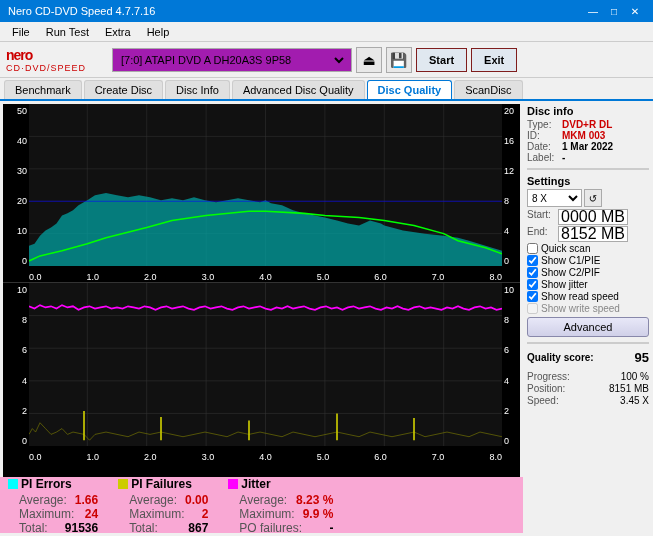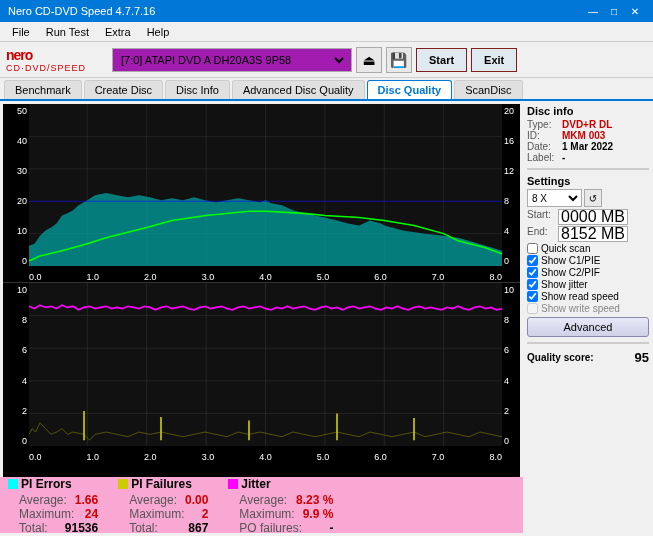--- a/index.html
+++ b/index.html
@@ -537,15 +537,29 @@
       <button class="advanced-btn">Advanced</button>
     </div>
 
     <hr style="border:1px solid #ccc; margin:2px 0;">
 
     <div class="quality-score-row">
       <span class="quality-score-label">Quality score:</span>
       <span class="quality-score-value">95</span>
     </div>
 
+    <div class="progress-section">
+      <div class="progress-row">
+        <span class="progress-label">Progress:</span>
+        <span class="progress-value">100 %</span>
+      </div>
+      <div class="progress-row">
+        <span class="progress-label">Position:</span>
+        <span class="progress-value">8151 MB</span>
+      </div>
+      <div class="progress-row">
+        <span class="progress-label">Speed:</span>
+        <span class="progress-value">3.45 X</span>
+      </div>
+    </div>
 
   </div>
 </div>
 
 </body></html>

